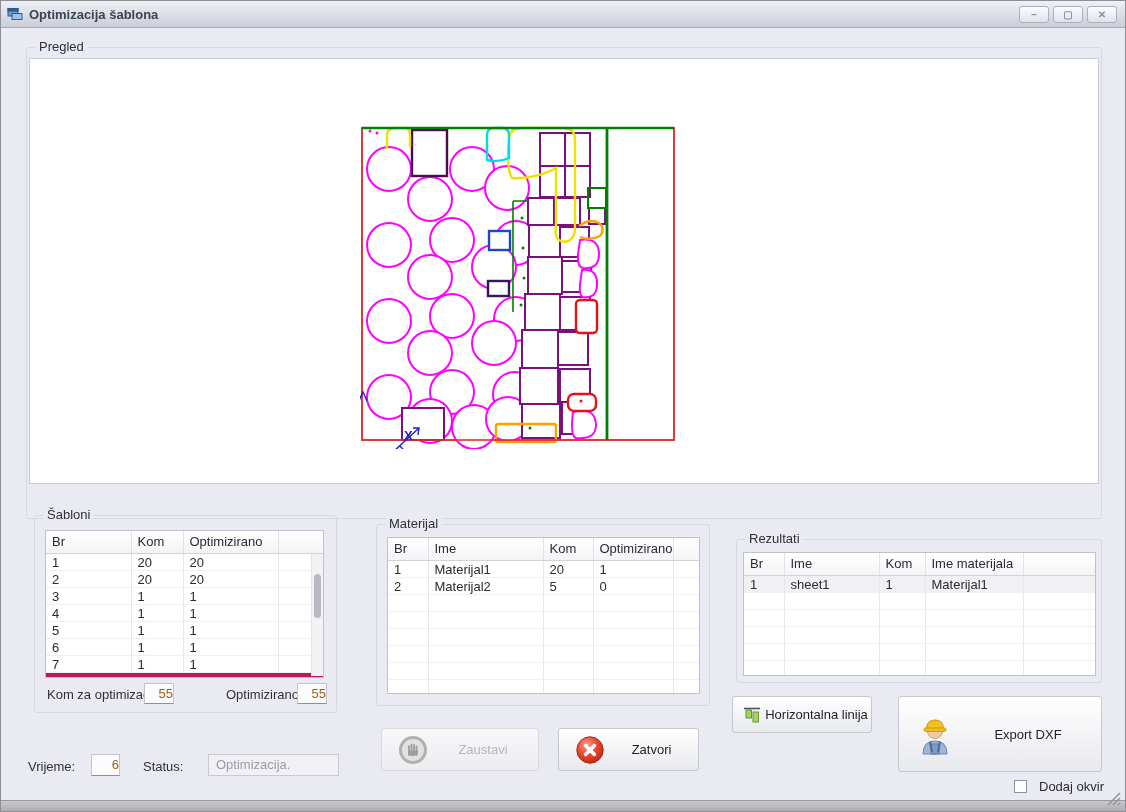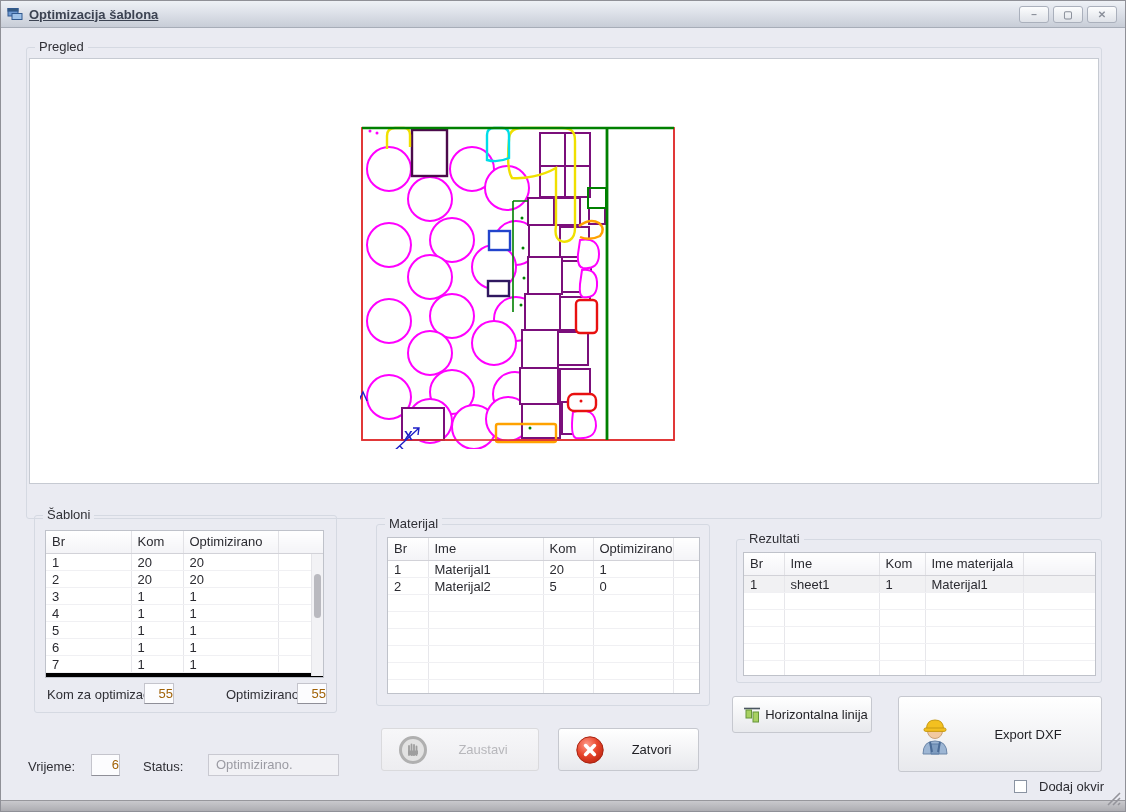--- a/index.html
+++ b/index.html
@@ -10,38 +10,38 @@
     font-family:"Liberation Sans", sans-serif;font-size:13px;color:#2a2a30;
     overflow:hidden;
   }
   
   .titlebar{
     position:absolute;left:0;top:0;right:0;height:27px;
     background:linear-gradient(#eef1f6,#dde1e9 45%,#c8cdd7);
     border-bottom:1px solid #a7adb8;
     display:flex;align-items:center;padding:0 6px;
   }
-  .titlebar .ttl{font-weight:bold;color:#3c4352;margin-left:6px;text-decoration:underline;}
+  .titlebar .ttl{font-weight:bold;color:#3c4352;margin-left:6px;}
   .winbtns{position:absolute;right:8px;top:5px;display:flex;gap:4px;}
   .winbtn{
     width:30px;height:17px;border:1px solid #aab0bc;border-radius:3px;
     background:linear-gradient(#fcfdfe,#dfe2e8);
     color:#8a8f9a;font-size:10px;font-weight:bold;line-height:15px;text-align:center;
     cursor:pointer;
   }
   
   .groupbox{position:absolute;border:1px solid #d5d9e2;border-radius:3px;}
   .group-label{
     position:absolute;top:-9px;left:8px;background:#eaebf2;padding:0 4px;color:#2f2f35;
   }
   
   .canvas{position:absolute;left:2px;top:10px;width:1070px;height:426px;background:#fff;border:1px solid #c6cad2;}
   .canvas svg{position:absolute;left:330px;top:66px;}
   
-  .twrap{position:absolute;background:#000000;border:1px solid #bfc2ca;overflow:hidden;}
+  .twrap{position:absolute;background:#be185d;border:1px solid #bfc2ca;overflow:hidden;}
   table.tbl{border-collapse:collapse;table-layout:fixed;width:100%;background:#fff;}
   .tbl th{
     font-weight:normal;text-align:left;padding:3px 0 4px 6px;height:15px;
     border-right:1px solid #e2e2e6;border-bottom:1px solid #d2d2d8;
     background:linear-gradient(#ffffff,#f4f4f7);overflow:hidden;white-space:nowrap;
   }
   .tbl td{
     padding:0 0 0 6px;height:17px;font-size:13px;
     border-right:1px solid #e7e7eb;border-bottom:1px solid #f0f0f3;
     overflow:hidden;white-space:nowrap;
@@ -489,20 +489,20 @@
   </div>
 
   <div class="checkrow" style="left:1013px;top:778px;gap:12px;">
     <span class="cbox"></span>
     <span>Dodaj okvir</span>
   </div>
 
   <span class="lbl" style="left:27px;top:758px;">Vrijeme:</span>
   <div class="box" style="left:90px;top:753px;width:29px;height:22px;line-height:20px;">6</div>
   <span class="lbl" style="left:142px;top:758px;">Status:</span>
-  <div class="box status" style="left:207px;top:753px;width:131px;height:22px;line-height:20px;">Optimizirano.</div>
+  <div class="box status" style="left:207px;top:753px;width:131px;height:22px;line-height:20px;">Optimizacija.</div>
 
   <div class="bottom-strip"></div>
   <svg class="grip" width="16" height="16" viewBox="0 0 16 16">
     <path d="M14,2 L2,14 M14,7 L7,14 M14,12 L12,14" stroke="#94949b" stroke-width="1.6" fill="none"></path>
   </svg>
 
 </div>
 
 </body></html>

